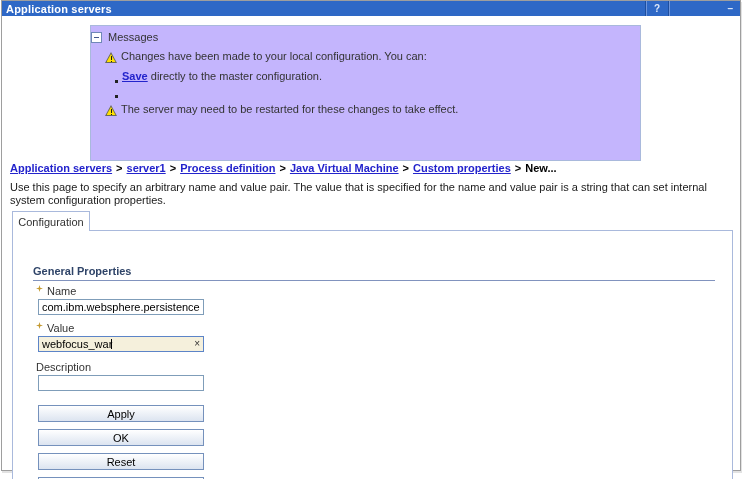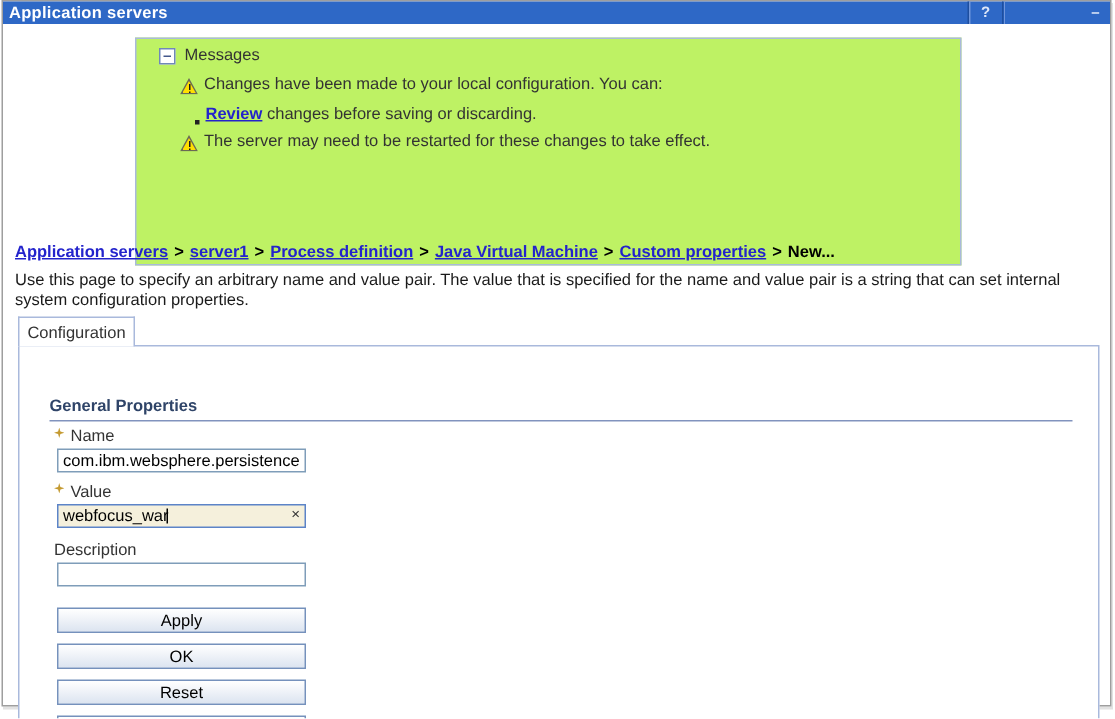--- a/index.html
+++ b/index.html
@@ -12,22 +12,22 @@
   .titlebar{position:absolute;left:0;top:0;right:0;height:15px;background:#2e68c6;
             display:flex;align-items:center;color:#fff;}
   .tb-title{font-weight:bold;padding-left:4px;font-size:11px;letter-spacing:.2px;}
   .tb-controls{margin-left:auto;display:flex;height:100%;align-items:stretch;}
   .tb-btn{display:flex;align-items:center;justify-content:center;color:#dce6f8;font-size:10px;font-weight:bold;
           border-left:1px solid #1e4e9e;box-shadow:inset 1px 0 0 #6f96dc;cursor:default;}
   .tb-help{width:22px;}
   .tb-minzone{width:72px;justify-content:flex-end;padding-right:7px;box-sizing:border-box;}
 
   
-  .msgbox{position:absolute;left:88px;top:24px;width:551px;height:152px;border:1px solid #a9b9dc;
-          box-sizing:border-box;background:#bef264;padding:5px 15px;}
+  .msgbox{position:absolute;left:88px;top:24px;width:551px;height:136px;border:1px solid #a9b9dc;
+          box-sizing:border-box;background:#c4b5fd;padding:5px 0;}
   .msg-header{display:flex;align-items:center;gap:6px;}
   .collapse-icon{width:9px;height:9px;border:1px solid #7088b8;background:#fff;display:inline-flex;
                  align-items:center;justify-content:center;flex:none;}
   .ci-line{width:5px;height:1px;background:#44588c;}
   .msg-title{color:#333;}
   .msg-row{display:flex;align-items:flex-end;gap:4px;margin-top:7px;line-height:13px;}
   .indent1{margin-left:14px;}
   .indent2{margin-left:24px;}
   .msg-para{margin-left:14px;margin-top:13px;line-height:13px;}
   .bullet{width:3px;height:3px;background:#222;margin-top:5px;flex:none;}
@@ -97,21 +97,24 @@
         <span class="warn">
             <span class="t1"></span>
             <span class="t2"></span>
             <span class="ex"></span>
             <span class="dot"></span>
           </span>
         <span>Changes have been made to your local configuration. You can:</span>
       </div>
       <div class="msg-row indent2">
         <span class="bullet"></span>
-        <span><a class="link">Review</a> <span>changes before saving or discarding.</span></span>
+        <span><a class="link">Save</a> <span>directly to the master configuration.</span></span>
+      </div>
+      <div class="msg-row indent2">
+        <span class="bullet"></span>
       </div>
       <div class="msg-row indent1" style="margin-top:5px;">
         <span class="warn">
             <span class="t1"></span>
             <span class="t2"></span>
             <span class="ex"></span>
             <span class="dot"></span>
           </span>
         <span>The server may need to be restarted for these changes to take effect.</span>
       </div>

